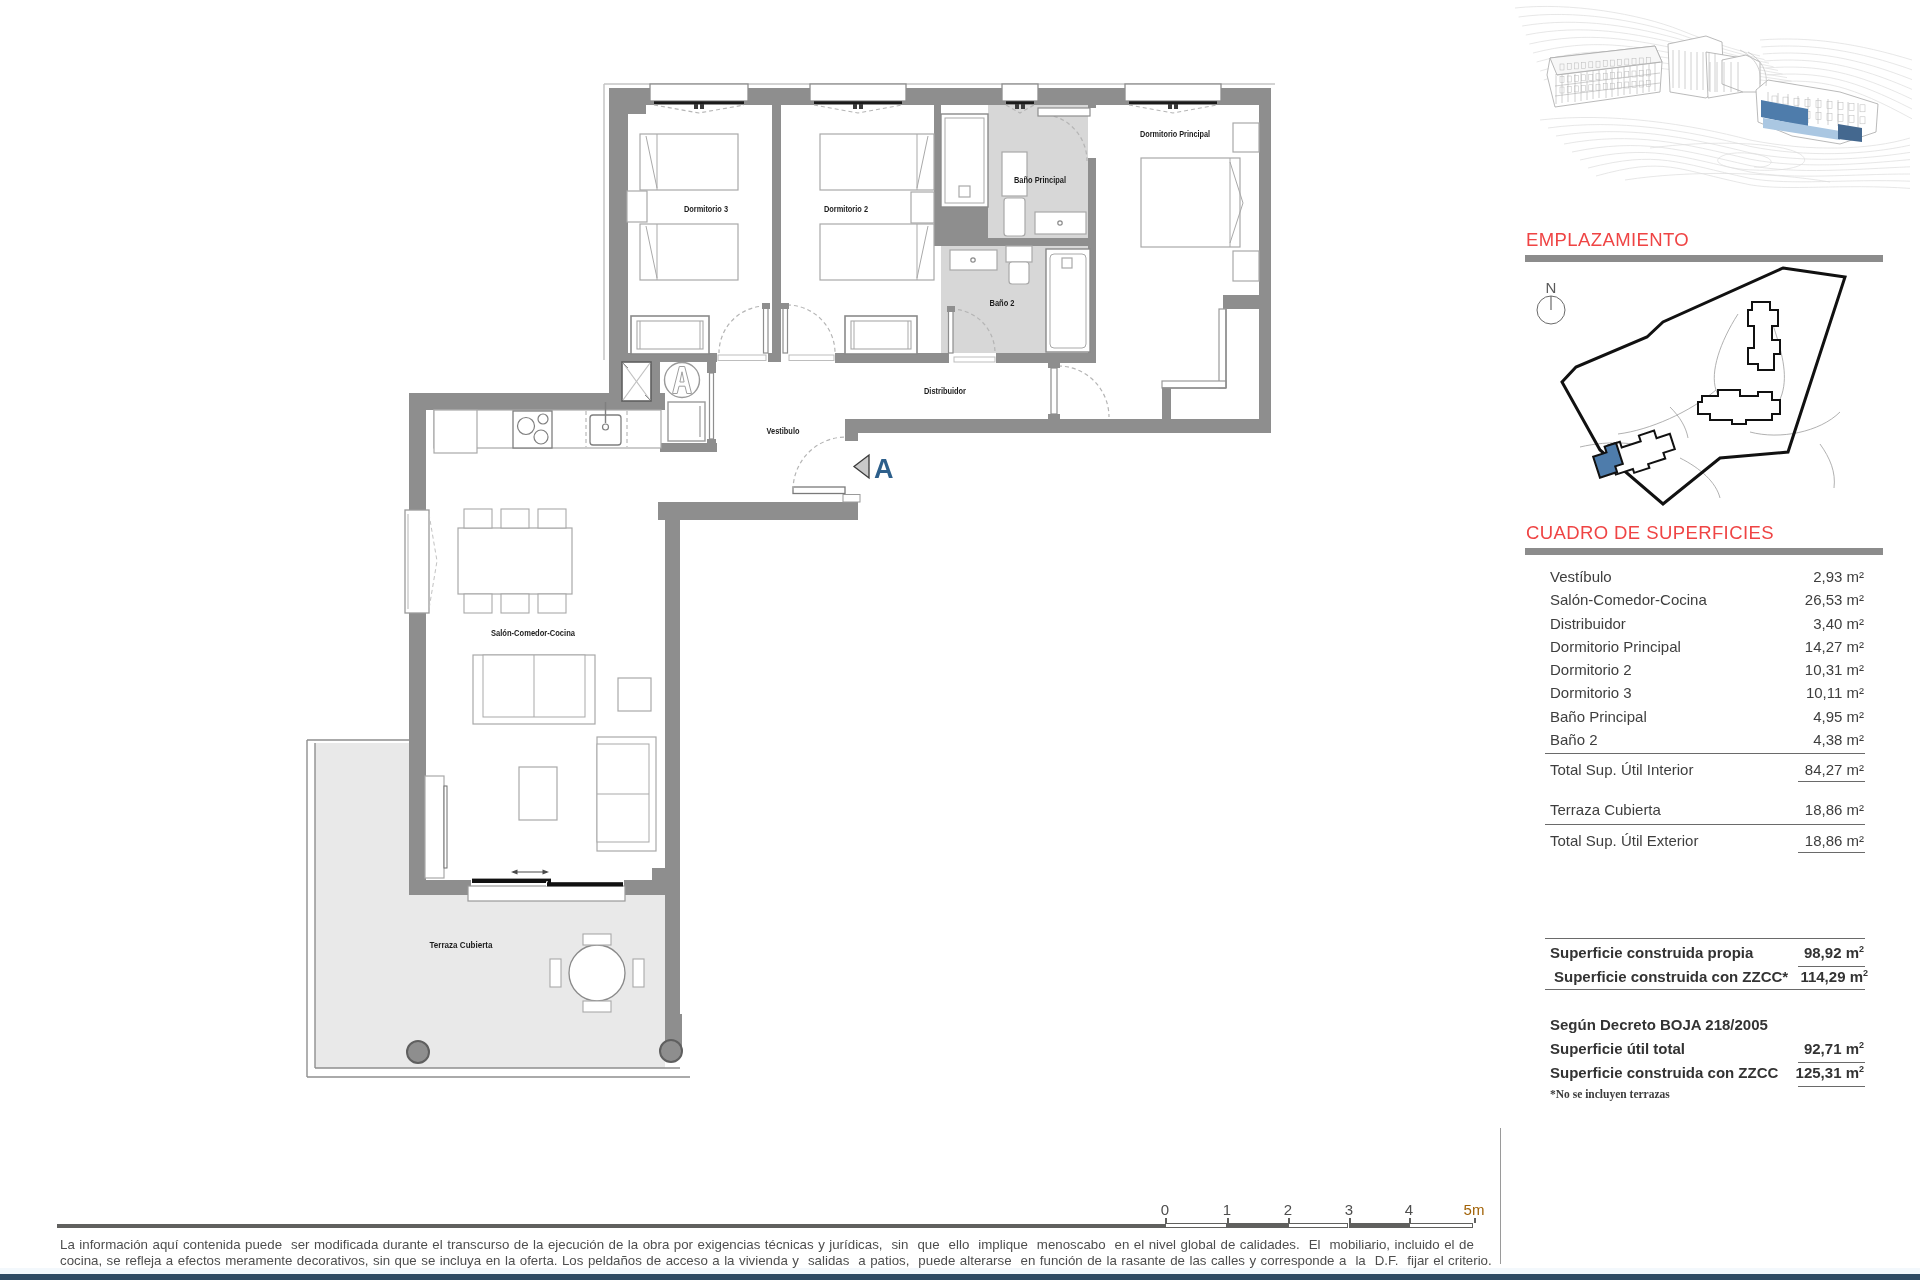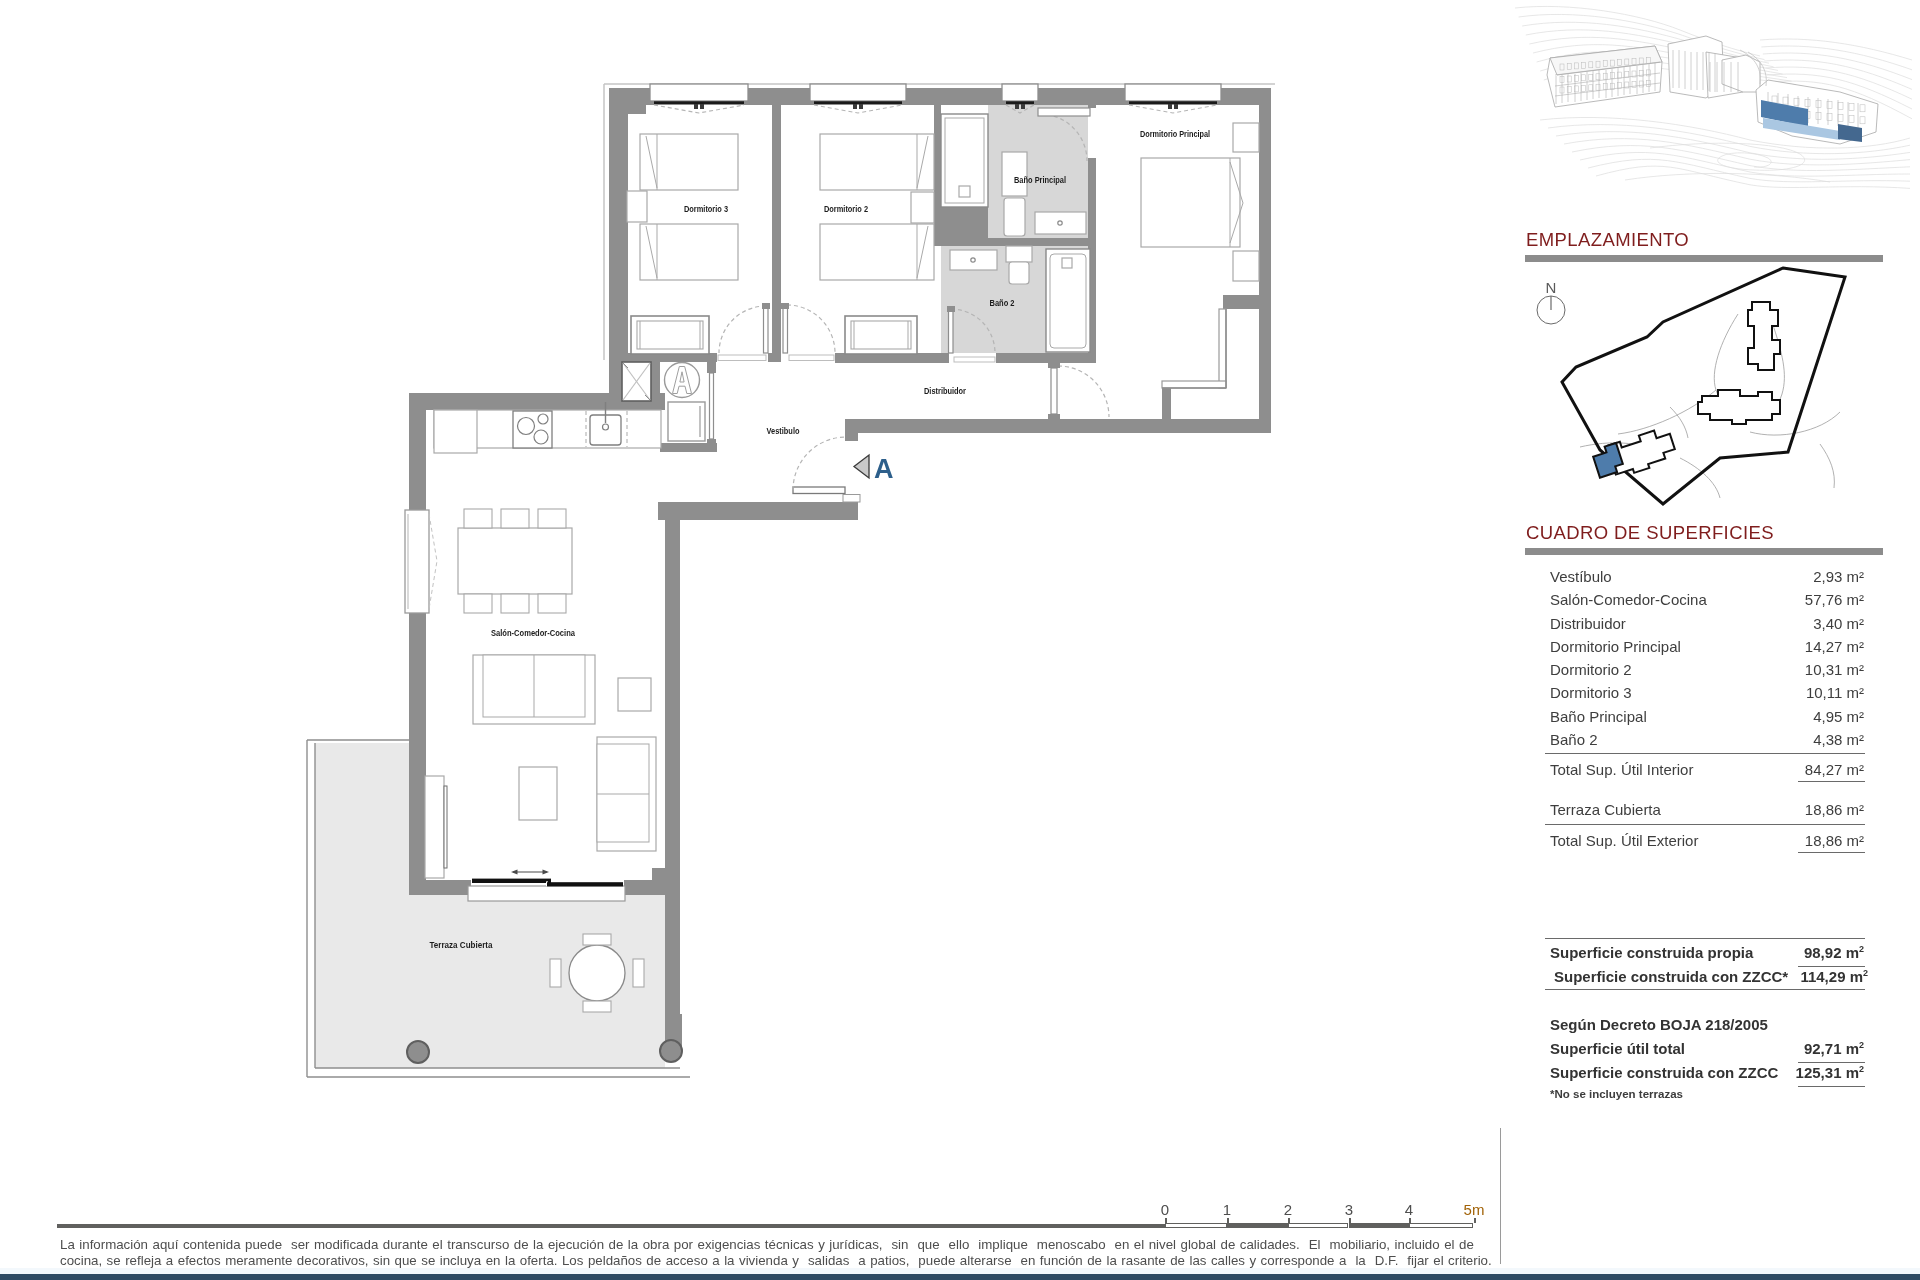--- a/index.html
+++ b/index.html
@@ -1,19 +1,19 @@
 <!DOCTYPE html>
 <html><head>
 <meta charset="utf-8">
 <style>
   html,body{margin:0;padding:0;width:1920px;height:1280px;background:#ffffff;
     font-family:"Liberation Sans", sans-serif;overflow:hidden;}
   .abs{position:absolute;}
   #page{position:relative;width:1920px;height:1280px;}
-  .h1side{font-size:18.5px;letter-spacing:.4px;color:#7f1d1d;font-weight:400;}
+  .h1side{font-size:18.5px;letter-spacing:.4px;color:#ef4444;font-weight:400;}
   .trow{display:flex;justify-content:space-between;font-size:15px;color:#3e3e3e;}
   .trow .tv{text-align:right;}
   .tb{font-weight:bold;color:#333;}
   .tb sup{font-size:9px;}
   .tline{height:1px;background:#6a6a6a;}
 </style>
 </head>
 <body>
 <div id="page">
 
@@ -505,21 +505,21 @@
 
 <div class="abs" style="left:1525px;top:548px;width:358px;height:7px;background:#8c8c8c;"></div>
 
 <div class="abs" style="left:1550px;top:0;width:314px;">
 <div class="abs trow" style="left:0;top:568px;width:314px;">
         <span class="tl">Vestíbulo</span>
         <span class="tv">2,93 m²</span>
       </div>
 <div class="abs trow" style="left:0;top:591px;width:314px;">
         <span class="tl">Salón-Comedor-Cocina</span>
-        <span class="tv">57,76 m²</span>
+        <span class="tv">26,53 m²</span>
       </div>
 <div class="abs trow" style="left:0;top:615px;width:314px;">
         <span class="tl">Distribuidor</span>
         <span class="tv">3,40 m²</span>
       </div>
 <div class="abs trow" style="left:0;top:638px;width:314px;">
         <span class="tl">Dormitorio Principal</span>
         <span class="tv">14,27 m²</span>
       </div>
 <div class="abs trow" style="left:0;top:661px;width:314px;">
@@ -571,21 +571,21 @@
 <div class="abs trow tb" style="left:0;top:1040px;width:314px;">
         <span class="tl">Superficie útil total</span>
         <span class="tv">92,71 m<sup>2</sup></span>
       </div>
 <div class="abs tline" style="left:248px;top:1062px;width:67px;"></div>
 <div class="abs trow tb" style="left:0;top:1064px;width:314px;">
         <span class="tl">Superficie construida con ZZCC</span>
         <span class="tv">125,31 m<sup>2</sup></span>
       </div>
 <div class="abs tline" style="left:248px;top:1086px;width:67px;"></div>
-<div class="abs" style="left:0;top:1088px;font-size:11.5px;font-weight:bold;color:#3c3c3c;">*No se incluyen terrazas</div>
+<div class="abs" style="left:0;top:1088px;font-size:11.5px;font-weight:bold;color:#3c3c3c;font-family:Liberation Serif, serif;">*No se incluyen terrazas</div>
 </div>
 
 
 <div class="abs" style="left:57px;top:1224px;width:1108px;height:4px;background:#60605e;"></div>
 
 <div class="abs" style="left:1165px;top:1223px;width:62px;height:5px;background:#ffffff;border:1px solid #60605e;box-sizing:border-box;"></div>
 <div class="abs" style="left:1227px;top:1223px;width:61px;height:5px;background:#60605e;border:1px solid #60605e;box-sizing:border-box;"></div>
 <div class="abs" style="left:1288px;top:1223px;width:60px;height:5px;background:#ffffff;border:1px solid #60605e;box-sizing:border-box;"></div>
 <div class="abs" style="left:1349px;top:1223px;width:60px;height:5px;background:#60605e;border:1px solid #60605e;box-sizing:border-box;"></div>
 <div class="abs" style="left:1409px;top:1223px;width:64px;height:5px;background:#ffffff;border:1px solid #60605e;box-sizing:border-box;"></div>

